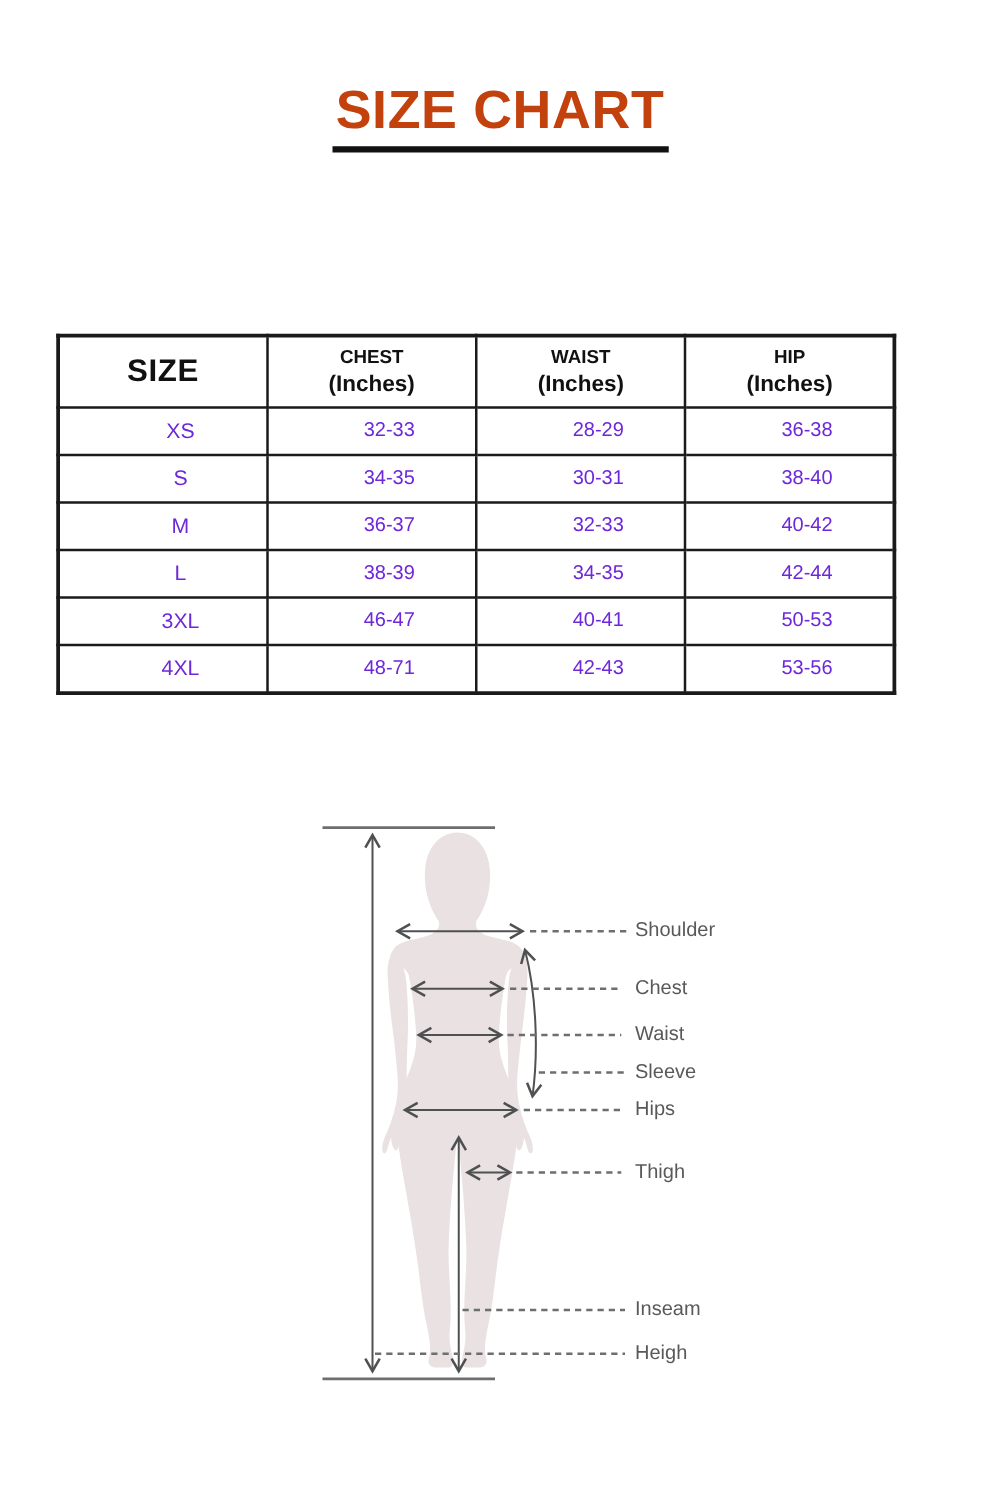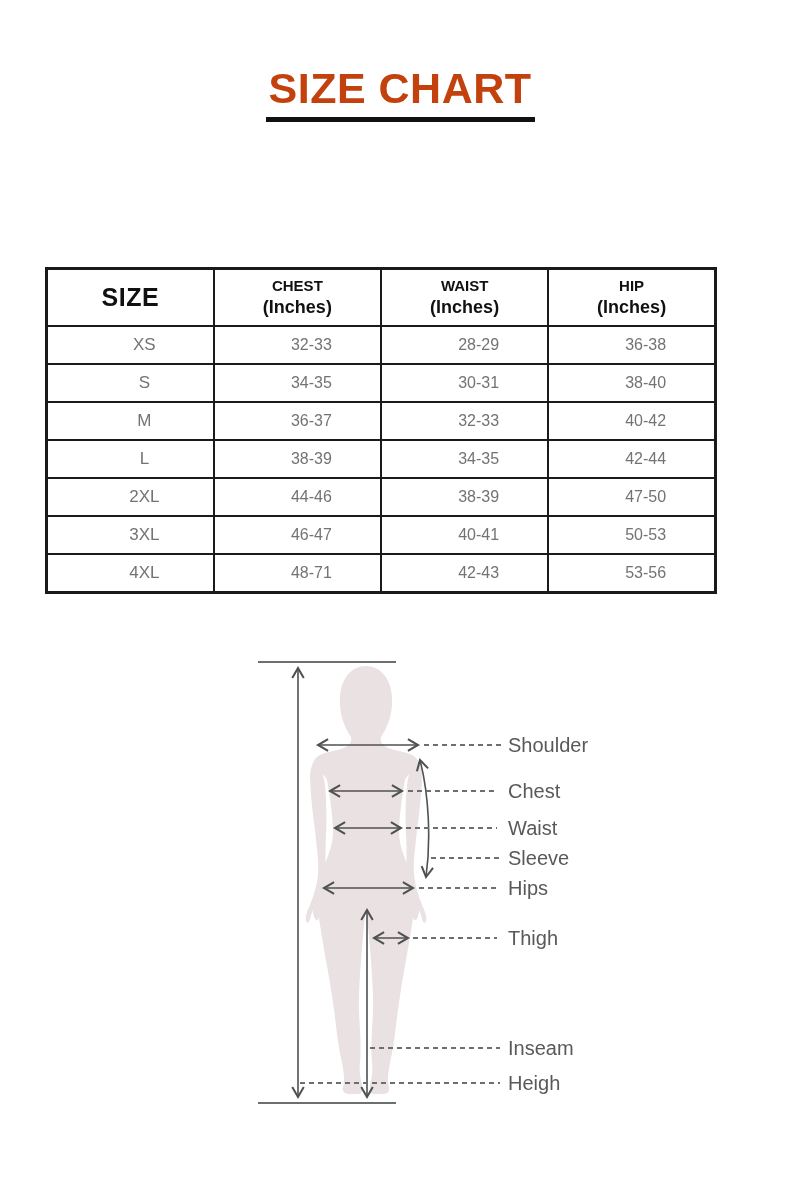--- a/index.html
+++ b/index.html
@@ -20,29 +20,29 @@
   table.size-table{
     position:absolute;left:45px;top:267px;width:672px;
     border-collapse:collapse;table-layout:fixed;
     border:3px solid #1a1a1a;
   }
   .size-table th,.size-table td{
     border:2px solid #1a1a1a;text-align:center;vertical-align:middle;
     padding:0;
   }
   .size-table thead th{height:55px;}
-  .size-table tbody td{height:36px;font-size:16px;color:#737373;padding-left:28px;}
+  .size-table tbody td{height:36px;font-size:16px;color:#6d28d9;padding-left:28px;}
   .size-table tbody td.c-size{font-size:17px;}
   .h-big{font-size:25px;font-weight:bold;letter-spacing:.5px;}
   .h-main{display:block;font-size:15px;font-weight:bold;line-height:1.3;}
   .h-sub{display:block;font-size:18px;font-weight:bold;line-height:1.3;}
   
   svg.diagram-svg{position:absolute;left:0;top:0;width:800px;height:1200px;}
   .diag-label{
-    position:absolute;left:508px;font-size:20px;line-height:18px;
+    position:absolute;left:508px;font-size:16px;line-height:18px;
     color:#58595b;white-space:nowrap;
   }
 </style>
 </head>
 <body>
 
 <div class="title-wrap">
   <span>SIZE CHART</span>
 </div>
 
@@ -83,26 +83,20 @@
       <td class="c-size">M</td>
       <td>36-37</td>
       <td>32-33</td>
       <td>40-42</td>
     </tr>
     <tr>
       <td class="c-size">L</td>
       <td>38-39</td>
       <td>34-35</td>
       <td>42-44</td>
-    </tr>
-    <tr>
-      <td class="c-size">2XL</td>
-      <td>44-46</td>
-      <td>38-39</td>
-      <td>47-50</td>
     </tr>
     <tr>
       <td class="c-size">3XL</td>
       <td>46-47</td>
       <td>40-41</td>
       <td>50-53</td>
     </tr>
     <tr>
       <td class="c-size">4XL</td>
       <td>48-71</td>

